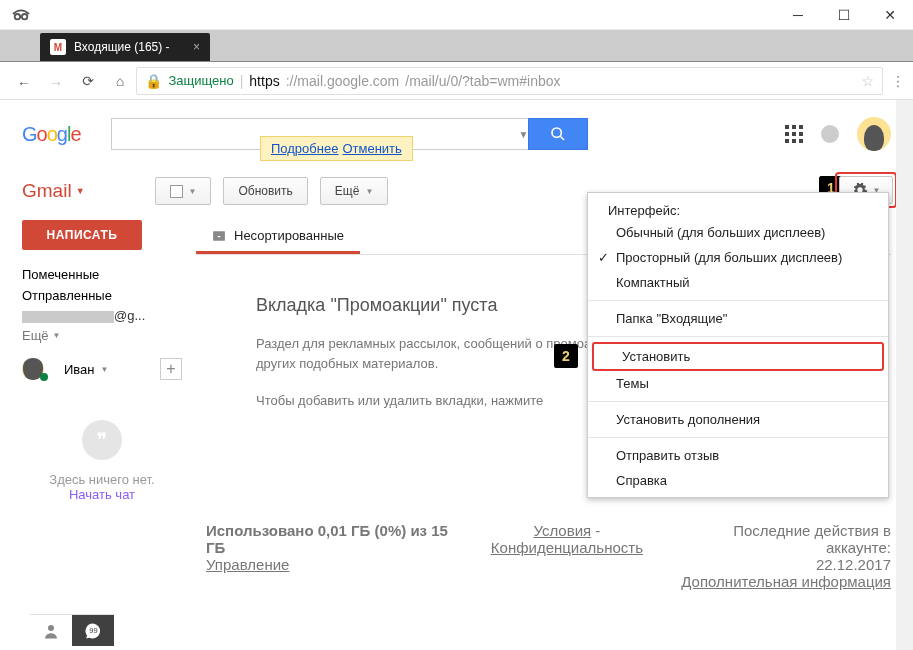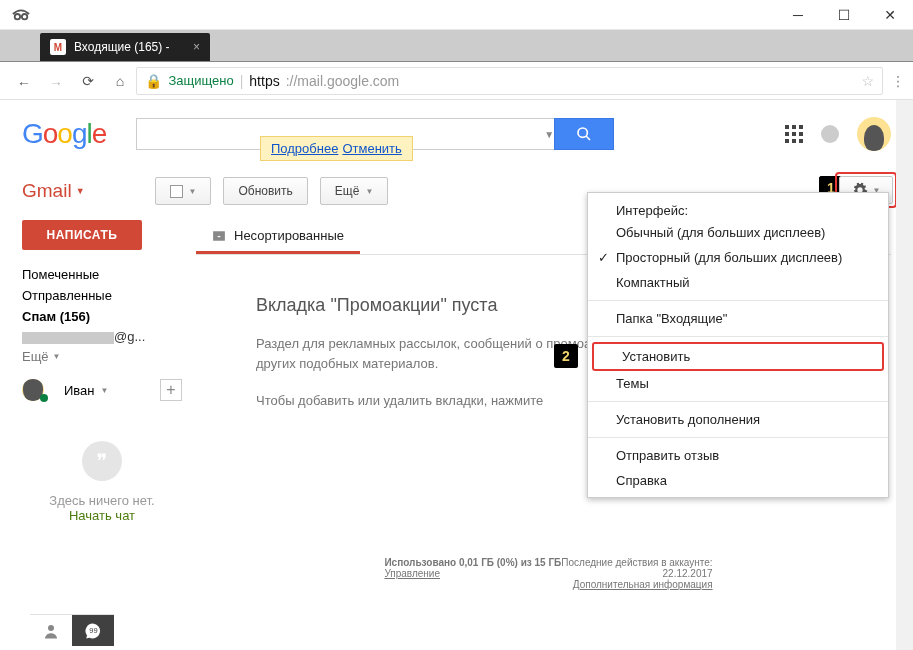--- a/index.html
+++ b/index.html
@@ -22,21 +22,21 @@
   .addr-bar { height: 38px; background: #fff; display: flex; align-items: center; padding: 0 8px; border-bottom: 1px solid #e0e0e0; color: #5a5a5a; font-size: 14px; }
   .addr-btn { width: 32px; height: 32px; display: flex; align-items: center; justify-content: center; color: #555; }
   .addr-field { flex: 1; display: flex; align-items: center; gap: 6px; padding: 0 8px; height: 28px; border: 1px solid #e0e0e0; border-radius: 2px; }
   .url-gray { color: #999; }
   .url-black { color: #111; }
   .secure-label { color: #0b8043; font-size: 13px; display:flex; align-items:center; gap:4px;}
   .addr-right { display: flex; align-items: center; gap: 8px; margin-left:8px; color:#888; }
 
   
   .g-header { display: flex; align-items: center; padding: 18px 22px 10px 22px; gap: 30px; position: relative; }
-  .google-logo { font-size: 28px; font-weight: 500; letter-spacing: -1px; cursor:pointer; }
+  .google-logo { font-size: 20px; font-weight: 500; letter-spacing: -1px; cursor:pointer; }
   .google-logo span:nth-child(1){color:#4285F4;} .google-logo span:nth-child(2){color:#EA4335;} .google-logo span:nth-child(3){color:#FBBC04;} .google-logo span:nth-child(4){color:#4285F4;} .google-logo span:nth-child(5){color:#34A853;} .google-logo span:nth-child(6){color:#EA4335;}
   .search-wrap { display:flex; align-items:center;}
   .search-box { width: 430px; height: 32px; border: 1px solid #ccc; border-right:none; padding: 0 28px 0 10px; font-size: 14px; background:#fff; }
   .search-caret { position: relative; margin-left:-22px; color:#888; font-size:10px; pointer-events:none; }
   .search-btn { width: 60px; height: 32px; background: #4285f4; border: 1px solid #3b78e7; color: #fff; display:flex; align-items:center; justify-content:center; }
   .hdr-right { position: absolute; right: 22px; display: flex; align-items: center; gap: 18px; }
   .apps-icon { width: 18px; height: 18px; display:grid; grid-template-columns: repeat(3,4px); grid-template-rows: repeat(3,4px); gap:3px; cursor:pointer;}
   .apps-icon div{ background:#444;}
   .notif-icon { width:18px; height:18px; background:#ccc; border-radius:50%; cursor:pointer;}
   .avatar { width:34px; height:34px; border-radius:50%; background:#fde293; overflow:hidden; display:flex; align-items:flex-end; justify-content:center; cursor:pointer;}
@@ -72,46 +72,46 @@
   .collapse-row{ color:#777; font-size:13px; padding:3px 0; cursor:pointer; display:flex; align-items:center; gap:4px;}
   .email-line{ font-size:13px; color:#333; padding:2px 0;}
   .email-line .obscured{ display:inline-block; width:92px; height:12px; background:#cacaca; vertical-align:middle;}
   .hangouts-row{ margin-top:12px; display:flex; align-items:center; gap:6px; font-size:13px;}
   .hangouts-row .avatar{ width:22px; height:22px;}
   .plus-btn{ margin-left:auto; width:22px; height:22px; border:1px solid #ccc; background:#fff; display:flex; align-items:center; justify-content:center; font-size:16px; color:#888; cursor:pointer;}
   .presence-dot{ width:8px; height:8px; border-radius:50%; background:#0b8043; position:relative; top:8px; left:-10px;}
 
   .hangouts-empty{ margin-top:40px; text-align:center; color:#999; font-size:13px;}
   .quote-bubble{ width:40px; height:40px; border-radius:50%; background:#e5e5e5; margin:10px auto 12px; display:flex; align-items:center; justify-content:center; color:#fff; font-size:20px;}
-  .start-chat{ color:#4d7c0f; cursor:pointer;}
+  .start-chat{ color:#8b5cf6; cursor:pointer;}
 
   
   .main-col{ flex:1; position:relative;}
   .tabs{ display:flex; border-bottom:1px solid #e0e0e0;}
   .tab{ display:flex; align-items:center; gap:8px; padding:8px 16px; font-size:13px; color:#555; cursor:pointer;}
   .tab.active{ border-bottom:3px solid #d14836; color:#222;}
   .tab-icon{ width:14px; height:14px; color:#888;}
 
   .empty-area{ padding: 40px 0 0 60px;}
   .empty-title{ font-size:18px; color:#555; margin-bottom:18px;}
   .empty-text{ font-size:13px; color:#777; max-width:400px; line-height:1.5; margin-bottom:18px;}
   .empty-link{ color:#8b5cf6; cursor:pointer;margin-left:47px;}
 
   
   .settings-menu { position:absolute; top:192px; right:24px; width:302px; background:#fff; border:1px solid #ccc; box-shadow:0 2px 6px rgba(0,0,0,0.25); font-size:13px; z-index:20; padding:4px 0;}
-  .menu-section-label{ padding:6px 28px 2px; color:#222;}
+  .menu-section-label{ padding:6px 20px 2px; color:#222;}
   .menu-item{ padding:5px 28px; cursor:pointer; color:#222; position:relative;}
   .menu-item.checked::before{ content:"✓"; position:absolute; left:10px;}
   .menu-sep{ height:1px; background:#e5e5e5; margin:5px 0;}
   .menu-highlight-wrap{ position:relative; padding:0 4px;}
   .menu-highlight{ border:2px solid #e53935; border-radius:3px;}
   .callout-2{ position:absolute; left:-34px; top:2px; width:24px; height:24px; background:#000; color:#f1d26e; display:flex; align-items:center; justify-content:center; font-size:14px; font-weight:bold; border-radius:2px;}
 
   
-  .footer{ position:absolute; bottom:60px; left:206px; right:22px; display:flex; justify-content:center; font-size:10px; color:#777;margin-top:16px;}
+  .footer{ position:absolute; bottom:60px; left:206px; right:22px; display:flex; justify-content:space-between; font-size:15px; color:#777;margin-top:16px;}
   .footer a{ color:#777; text-decoration:underline; cursor:pointer;}
   .footer .left b{font-weight:bold;}
   .footer .mid{ text-align:center;}
   .footer .right{ text-align:right;}
 
   
   .bottom-tabs{ position:absolute; bottom:4px; left:30px; display:flex;}
   .btab{ width:42px; height:32px; display:flex; align-items:center; justify-content:center; border-top:1px solid #e0e0e0;}
   .btab.active{ background:#404040; color:#5eead4;}
   .btab svg{width:18px;height:18px;}
@@ -148,20 +148,21 @@
   <div class="addr-btn">←</div>
   <div class="addr-btn" style="opacity:.4">→</div>
   <div class="addr-btn">⟳</div>
   <div class="addr-btn">⌂</div>
   <div class="addr-field">
     <span>🔒</span>
     <span class="secure-label">Защищено</span>
     <span style="color:#ccc">|</span>
     <span class="url-black">https</span>
       <span class="url-gray">://mail.google.com</span>
+      <span class="url-gray">/mail/u/0/?tab=wm#inbox</span>
     <span style="margin-left:auto; color:#bbb">☆</span>
   </div>
   <div class="addr-right">
     <span>⋮</span>
   </div>
 </div>
 
 <div class="g-header">
   <div class="google-logo">
     <span>G</span><span>o</span><span>o</span><span>g</span><span>l</span><span>e</span>
@@ -224,21 +225,20 @@
     </div>
   </div>
 </div>
 
 <div class="layout">
   <div class="left-col">
     <button class="compose-btn">НАПИСАТЬ</button>
     <div class="nav-list">
       <div class="nav-item">Помеченные</div>
       <div class="nav-item">Отправленные</div>
-      <div class="nav-item nav-spam">Спам (156)</div>
       <div class="email-line"><span class="obscured"></span><span>@g...</span></div>
       <div class="collapse-row">
           <span>Ещё</span>
           <span class="tiny-caret">▼</span>
         </div>
     </div>
     <div class="hangouts-row">
       <div class="avatar"></div>
       <span class="presence-dot"></span>
       <span>Иван</span>
@@ -291,20 +291,23 @@
   <div class="menu-sep"></div>
   <div class="menu-item">Отправить отзыв</div>
   <div class="menu-item">Справка</div>
 </div>
 
 <div class="footer">
   <div class="left">
     <b>Использовано 0,01 ГБ (0%) из 15 ГБ</b><br>
     <a>Управление</a>
   </div>
+  <div class="mid">
+    <a>Условия</a> - <a>Конфиденциальность</a>
+  </div>
   <div class="right">
     <span>Последние действия в аккаунте:</span><br>
     <span>22.12.2017</span><br>
     <a>Дополнительная информация</a>
   </div>
 </div>
 
 <div class="bottom-tabs">
   <div class="btab">
     <svg viewBox="0 0 24 24" fill="#888">

